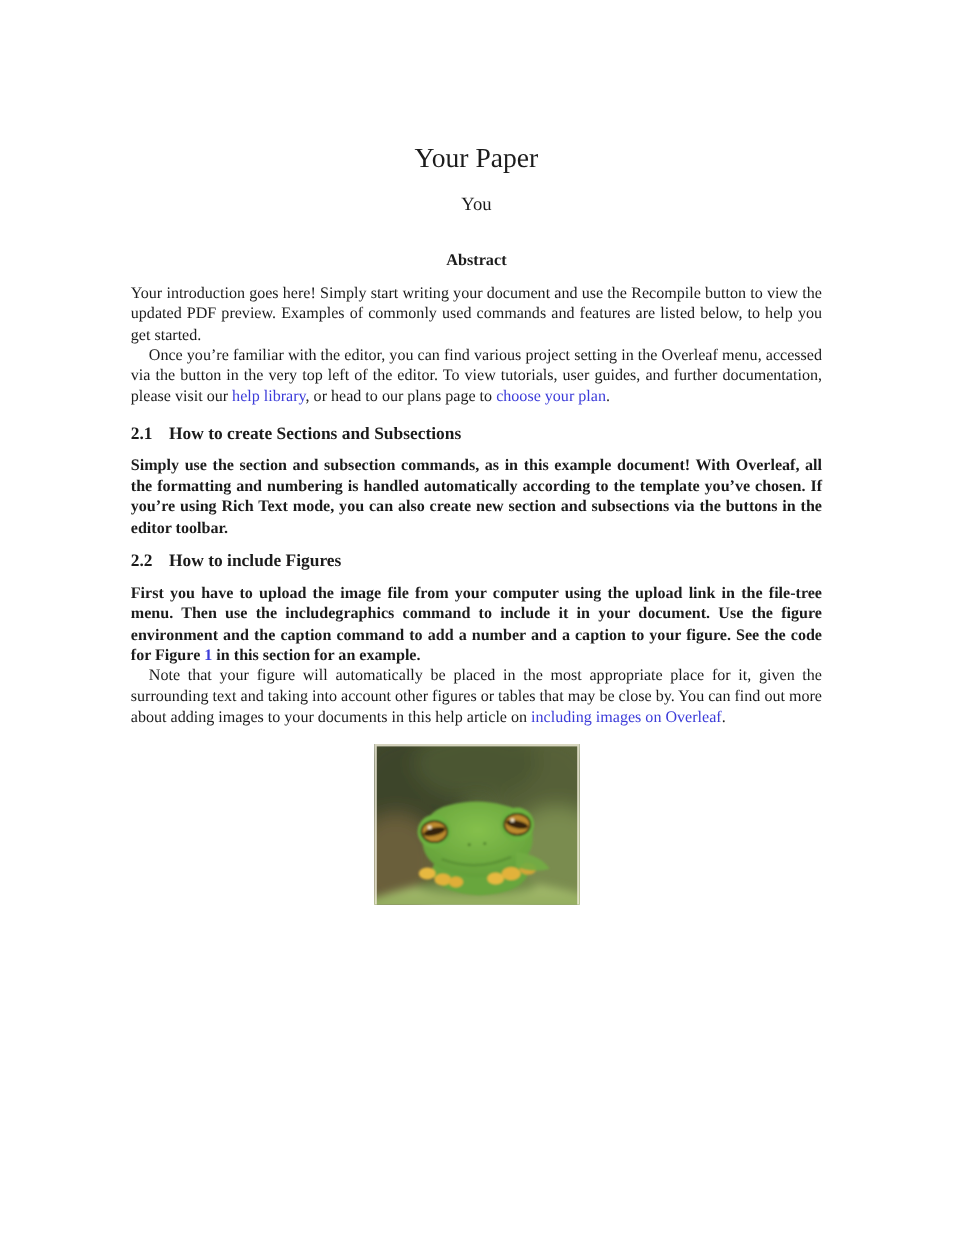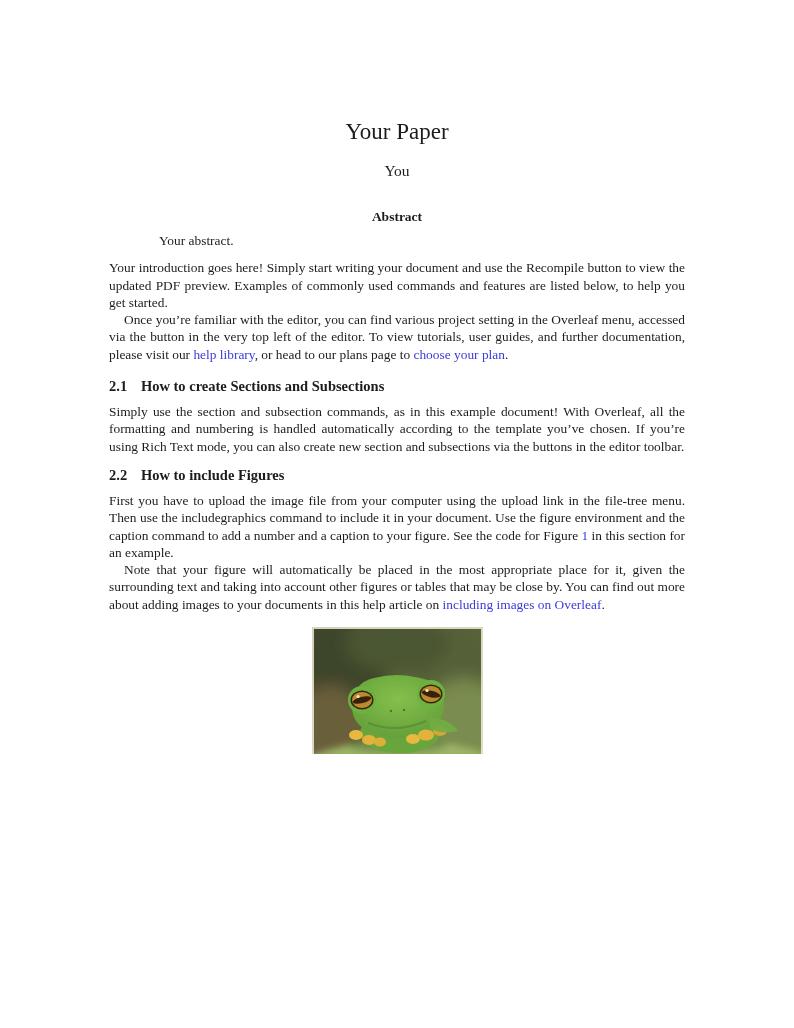--- a/index.html
+++ b/index.html
@@ -33,21 +33,21 @@
     font-size: 14.5px; font-weight: 700; line-height: 18px; margin: 0;
   }
   h2.subsec-21 { margin-top: 14px; }
   h2.subsec-22 { margin-top: 11px; }
   h2.subsec .num { display: inline-block; margin-right: 0.95em; }
   p.body {
     margin: 0; font-size: 13.4px; line-height: 17.3px;
     text-align: justify;
   }
   p.body.first-s1  { margin-top: 10px; }
-  p.body.first-sub { margin-top: 8px; }
+  p.body.first-sub { margin-top: 8px; font-weight: bold; }
   p.body.cont { text-indent: 15px; }
   a.doclink { color: var(--link, #3b3bd9); text-decoration: none; cursor: pointer; }
   figure.fig {
     margin: 14px auto 0;
     width: 171px; height: 170px;
     position: relative;
   }
   figure.fig svg { display: block; width: 100%; height: 100%; }
   .caption { margin: 17px 0 0; text-align: right; font-size: 18px; line-height: 17.3px; }
   .pageno  { margin: 21px 0 0; text-align: center; font-size: 13.4px; line-height: 17.3px; }
@@ -55,21 +55,20 @@
 </head>
 <body>
 
 <div class="page">
   <div class="content">
 
     <div class="title">Your Paper</div>
     <div class="author">You</div>
 
     <div class="abs-head">Abstract</div>
-    <p class="abs-text">Your abstract.</p>
 
 
     <p class="body first-s1">Your introduction goes here! Simply start writing your document and use the Recompile button to view the updated PDF preview. Examples of commonly used commands and features are listed below, to help you get started.</p>
 
     <p class="body cont"><span>Once you’re familiar with the editor, you can find various project setting in the Overleaf menu, accessed via the button in the very top left of the editor. To view tutorials, user guides, and further documentation, please visit our </span><a class="doclink">help library</a><span>, or head to our plans page to </span><a class="doclink">choose your plan</a><span>.</span></p>
 
 
     <h2 class="subsec subsec-21"><span class="num">2.1</span><span>How to create Sections and Subsections</span></h2>
 
     <p class="body first-sub">Simply use the section and subsection commands, as in this example document! With Overleaf, all the formatting and numbering is handled automatically according to the template you’ve chosen. If you’re using Rich Text mode, you can also create new section and subsections via the buttons in the editor toolbar.</p>

